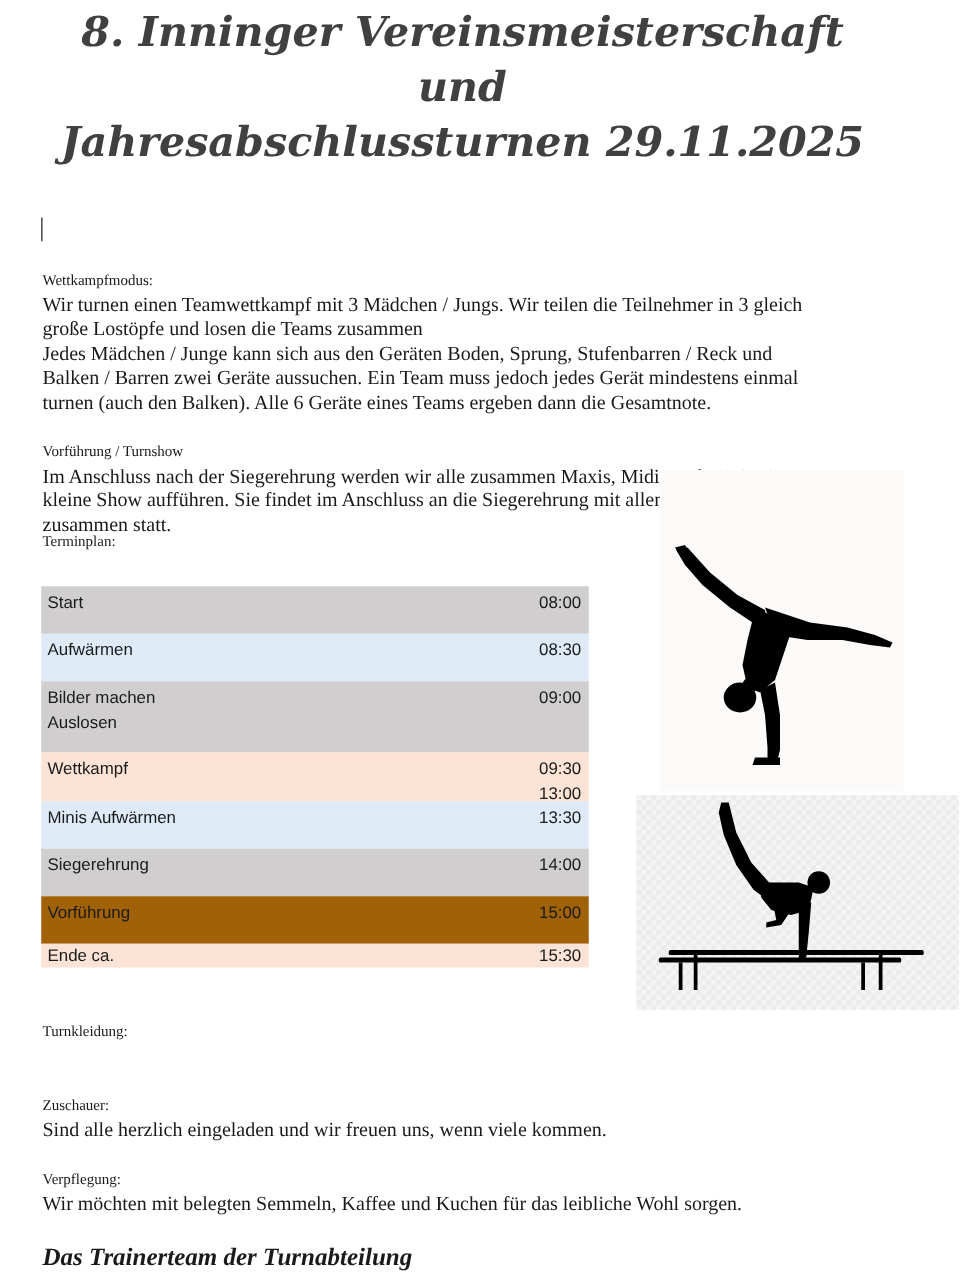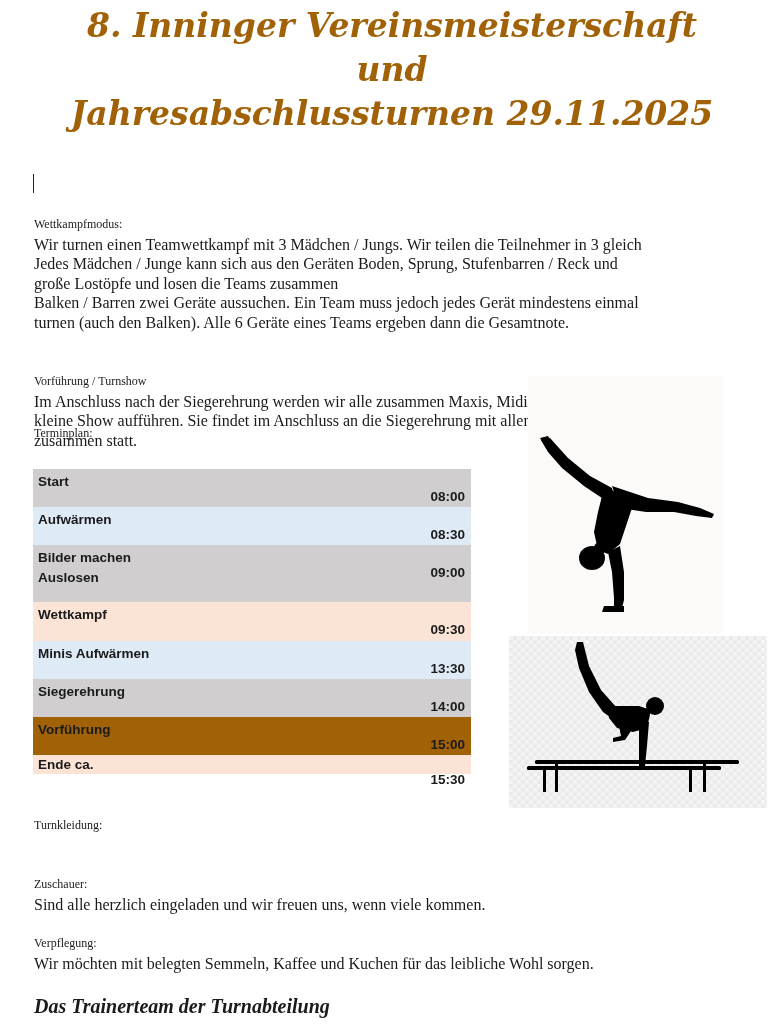--- a/index.html
+++ b/index.html
@@ -21,58 +21,58 @@
     }
     .section { position: absolute; left: 34px; width: 680px; font-size: 16px; line-height: 19.5px; }
     .section h3 { margin: 0; font-size: 12px; font-weight: normal; line-height: 19.5px; }
     .section p { margin: 0; }
     .sig {
       position: absolute; left: 34px; top: 994px; font-size: 20px;
       font-weight: bold; font-style: italic; line-height: 24px;
     }
     .schedule {
       position: absolute; left: 33px; top: 469px; width: 438px;
-      font-family: "Liberation Sans", "DejaVu Sans", sans-serif; font-size: 13.5px; font-weight: bold;
+      font-family: "Liberation Sans", "DejaVu Sans", sans-serif; font-size: 13.5px;
     }
     .row { position: relative; box-sizing: border-box; padding: 3px 6px 0 5px; }
     .row .label { line-height: 20px; }
-    .row .times { position: absolute; right: 6px; top: 18px; text-align: left; line-height: 20px; }
+    .row .times { position: absolute; right: 6px; top: 3px; text-align: left; line-height: 20px; }
     .img-box { position: absolute; }
     .img1 { left: 528px; top: 376px; width: 195px; height: 257px; background: #fbfaf9; }
     .img2 {
       left: 509px; top: 636px; width: 258px; height: 172px;
       background-color: #f4f4f4;
       background-image:
         linear-gradient(45deg, #ebebeb 25%, transparent 25%, transparent 75%, #ebebeb 75%),
         linear-gradient(45deg, #ebebeb 25%, transparent 25%, transparent 75%, #ebebeb 75%);
       background-size: 8px 8px; background-position: 0 0, 4px 4px;
     }
     svg { display: block; }
   </style>
 </head>
 <body>
 
-<div class="title" style="color: #a16207; padding-left: 22px;">
+<div class="title" style="color: #404040;">
   <div>8. Inninger Vereinsmeisterschaft</div>
   <div>und</div>
   <div>Jahresabschlussturnen 29.11.2025</div>
 </div>
 
 <div class="cursor"></div>
 
 <div class="section" style="top:215px;">
   <h3>Wettkampfmodus:</h3>
   <p>Wir turnen einen Teamwettkampf mit 3 Mädchen / Jungs. Wir teilen die Teilnehmer in 3 gleich</p>
+  <p>große Lostöpfe und losen die Teams zusammen</p>
   <p>Jedes Mädchen / Junge kann sich aus den Geräten Boden, Sprung, Stufenbarren / Reck und</p>
-  <p>große Lostöpfe und losen die Teams zusammen</p>
   <p>Balken / Barren zwei Geräte aussuchen. Ein Team muss jedoch jedes Gerät mindestens einmal</p>
   <p>turnen (auch den Balken). Alle 6 Geräte eines Teams ergeben dann die Gesamtnote.</p>
 </div>
 
-<div class="section" style="top:372px;">
+<div class="section" style="top:352px;">
   <h3>Vorführung / Turnshow</h3>
   <p>Im Anschluss nach der Siegerehrung werden wir alle zusammen Maxis, Midis und Minis eine</p>
   <p>kleine Show aufführen. Sie findet im Anschluss an die Siegerehrung mit allen Kindern</p>
   <p>zusammen statt.</p>
 </div>
 
 <div class="section" style="top:424px;">
   <h3>Terminplan:</h3>
 </div>
 

